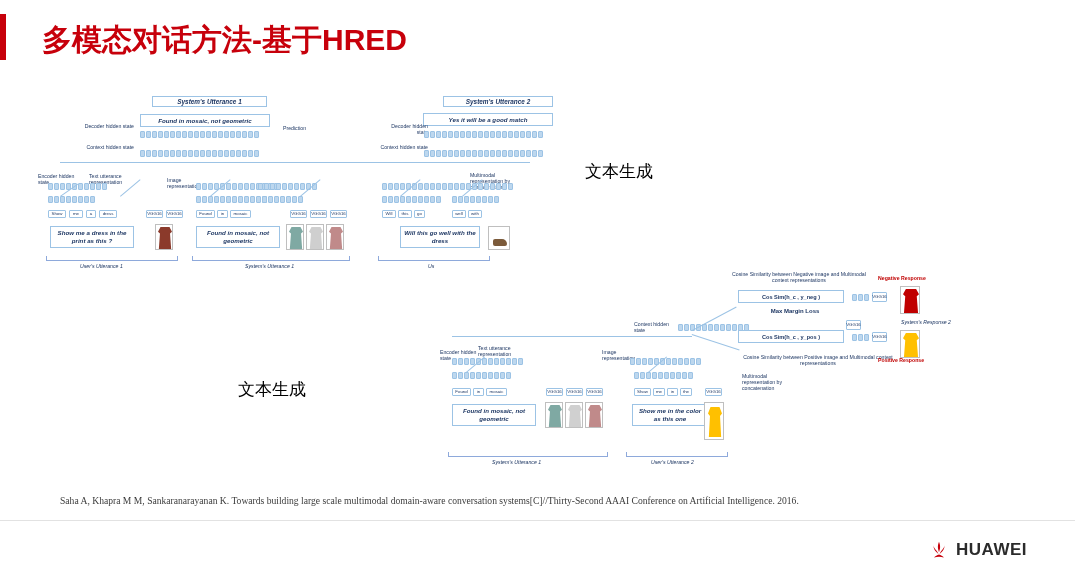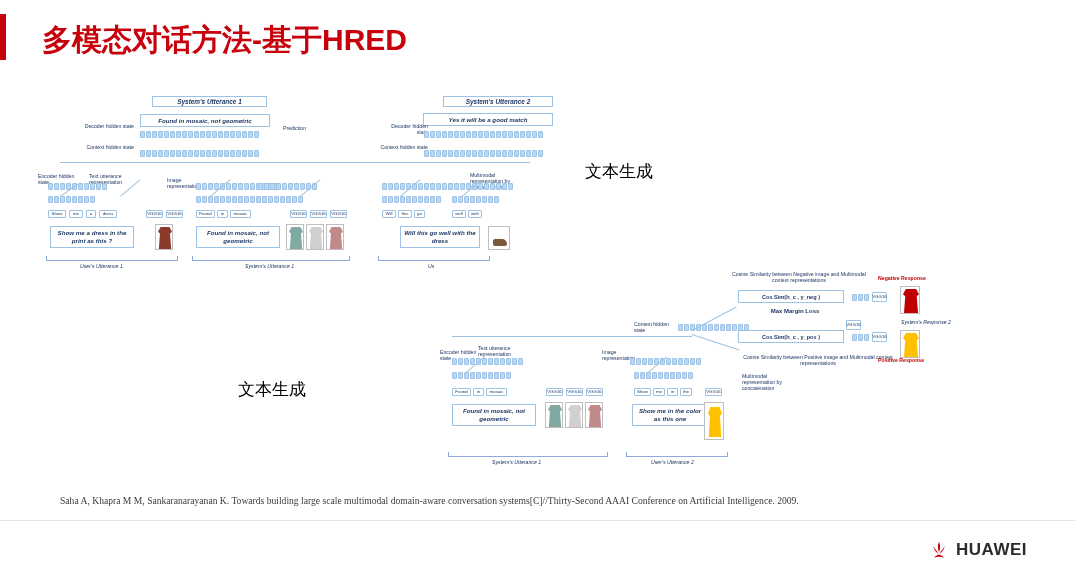--- a/index.html
+++ b/index.html
@@ -559,21 +559,21 @@
   <div class="lbl ital" style="left:492px;top:460px;">System's Utterance 1</div>
   <div class="brace" style="left:626px;top:452px;width:102px;"></div>
   <div class="lbl ital" style="left:651px;top:460px;">User's Utterance 2</div>
 
   <div class="dline" style="left:692px;top:330px;width:50px;transform:rotate(-28deg);"></div>
   <div class="dline" style="left:692px;top:334px;width:50px;transform:rotate(18deg);"></div>
   <div class="dline" style="left:466px;top:372px;width:24px;transform:rotate(-40deg);"></div>
   <div class="dline" style="left:648px;top:372px;width:24px;transform:rotate(-40deg);"></div>
 </div>
 
-<div class="citation">Saha A, Khapra M M, Sankaranarayanan K. Towards building large scale multimodal domain-aware conversation systems[C]//Thirty-Second AAAI Conference on Artificial Intelligence. 2009.</div>
+<div class="citation">Saha A, Khapra M M, Sankaranarayanan K. Towards building large scale multimodal domain-aware conversation systems[C]//Thirty-Second AAAI Conference on Artificial Intelligence. 2016.</div>
 <div class="hrule"></div>
 <div class="pagenum">36</div>
 <div class="huawei">
   <div class="mark">
     <svg viewBox="0 0 24 24" width="20" height="20">
       <g fill="#c7000b">
         <path d="M12 2c-1.1 2.6-1.6 5.4-1.2 8.2.2 1.5.7 3 1.2 4.4.5-1.4 1-2.9 1.2-4.4.4-2.8-.1-5.6-1.2-8.2z"></path>
         <path d="M5.2 6.2c.2 2.8 1.2 5.5 3 7.7.9 1.1 2 2.1 3.1 2.9-.6-1.3-1.3-2.7-2.2-3.9C7.4 10.6 5.2 8.2 5.2 6.2z"></path>
         <path d="M18.8 6.2c-.2 2.8-1.2 5.5-3 7.7-.9 1.1-2 2.1-3.1 2.9.6-1.3 1.3-2.7 2.2-3.9 1.7-2.3 3.9-4.7 3.9-6.7z"></path>
         <path d="M12 17.4c-2.3.6-4.4 1.9-6 3.7 2.1-.7 4.2-1.1 6-1.1s3.9.4 6 1.1c-1.6-1.8-3.7-3.1-6-3.7z"></path>

